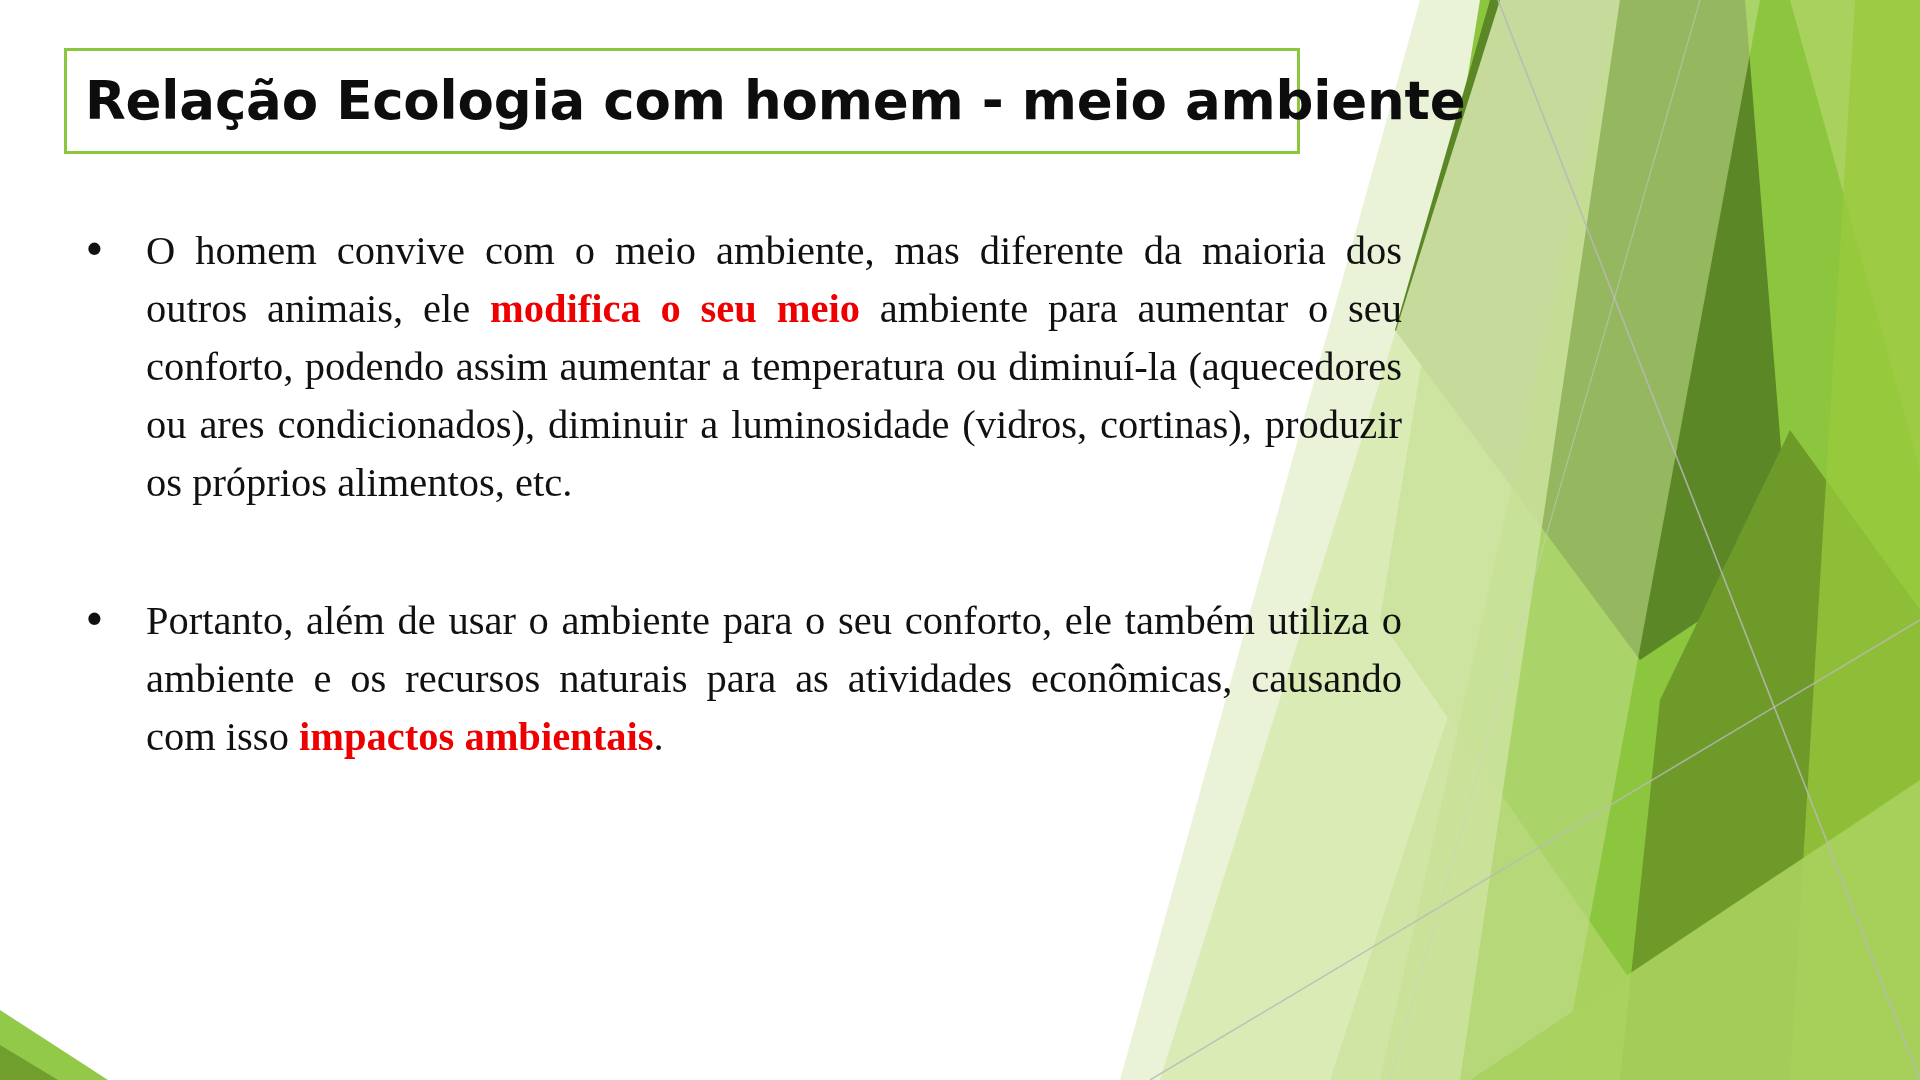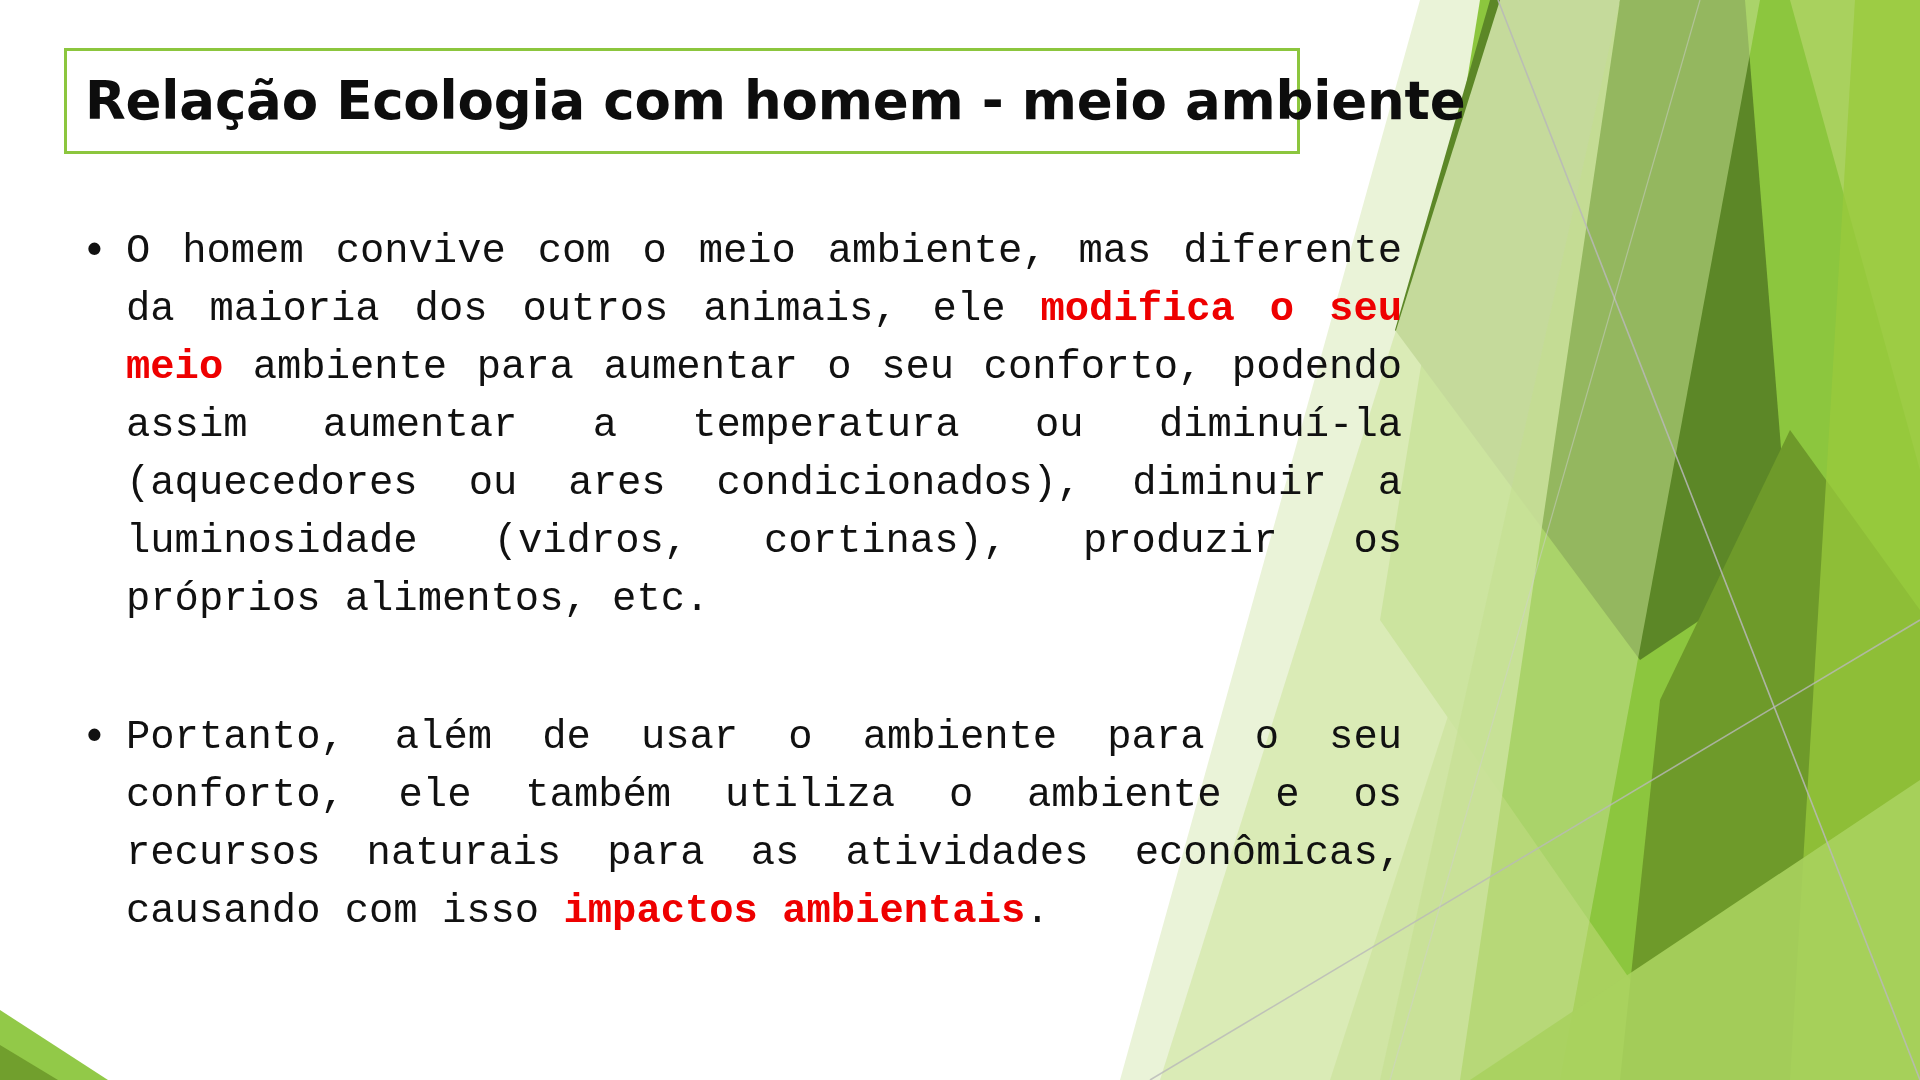--- a/index.html
+++ b/index.html
@@ -75,27 +75,28 @@
     width: 54px;
     font-size: 42px;
     line-height: 58px;
     color: #111111;
     text-align: left;
     padding-left: 10px;
     box-sizing: border-box;
   }
   .bullet-text {
     flex: 1 1 auto;
-    font-family: Liberation Mono, monospace;
+    font-family: Liberation Serif, serif;
     font-size: 40.5px;
     line-height: 58px;
     color: #111111;
     text-align: justify;
     text-justify: inter-word;
     hyphens: none;
+    margin-left: 20px;
   }
   .hl {
     color: #ee0000;
     font-weight: bold;
   }
 </style>
 </head>
 <body>
 
 <div id="slide">

